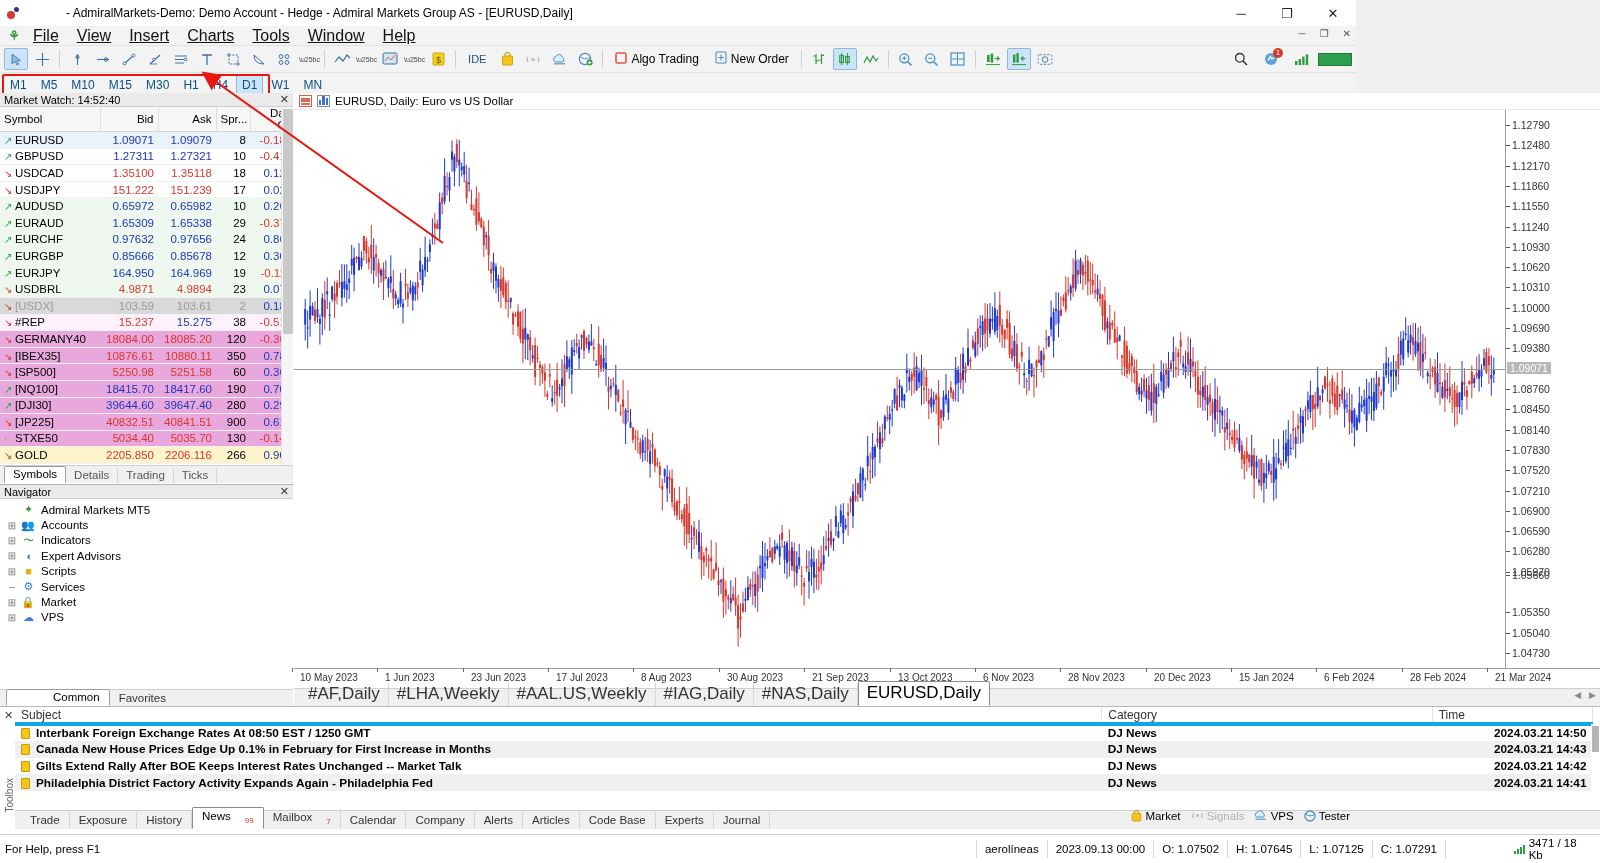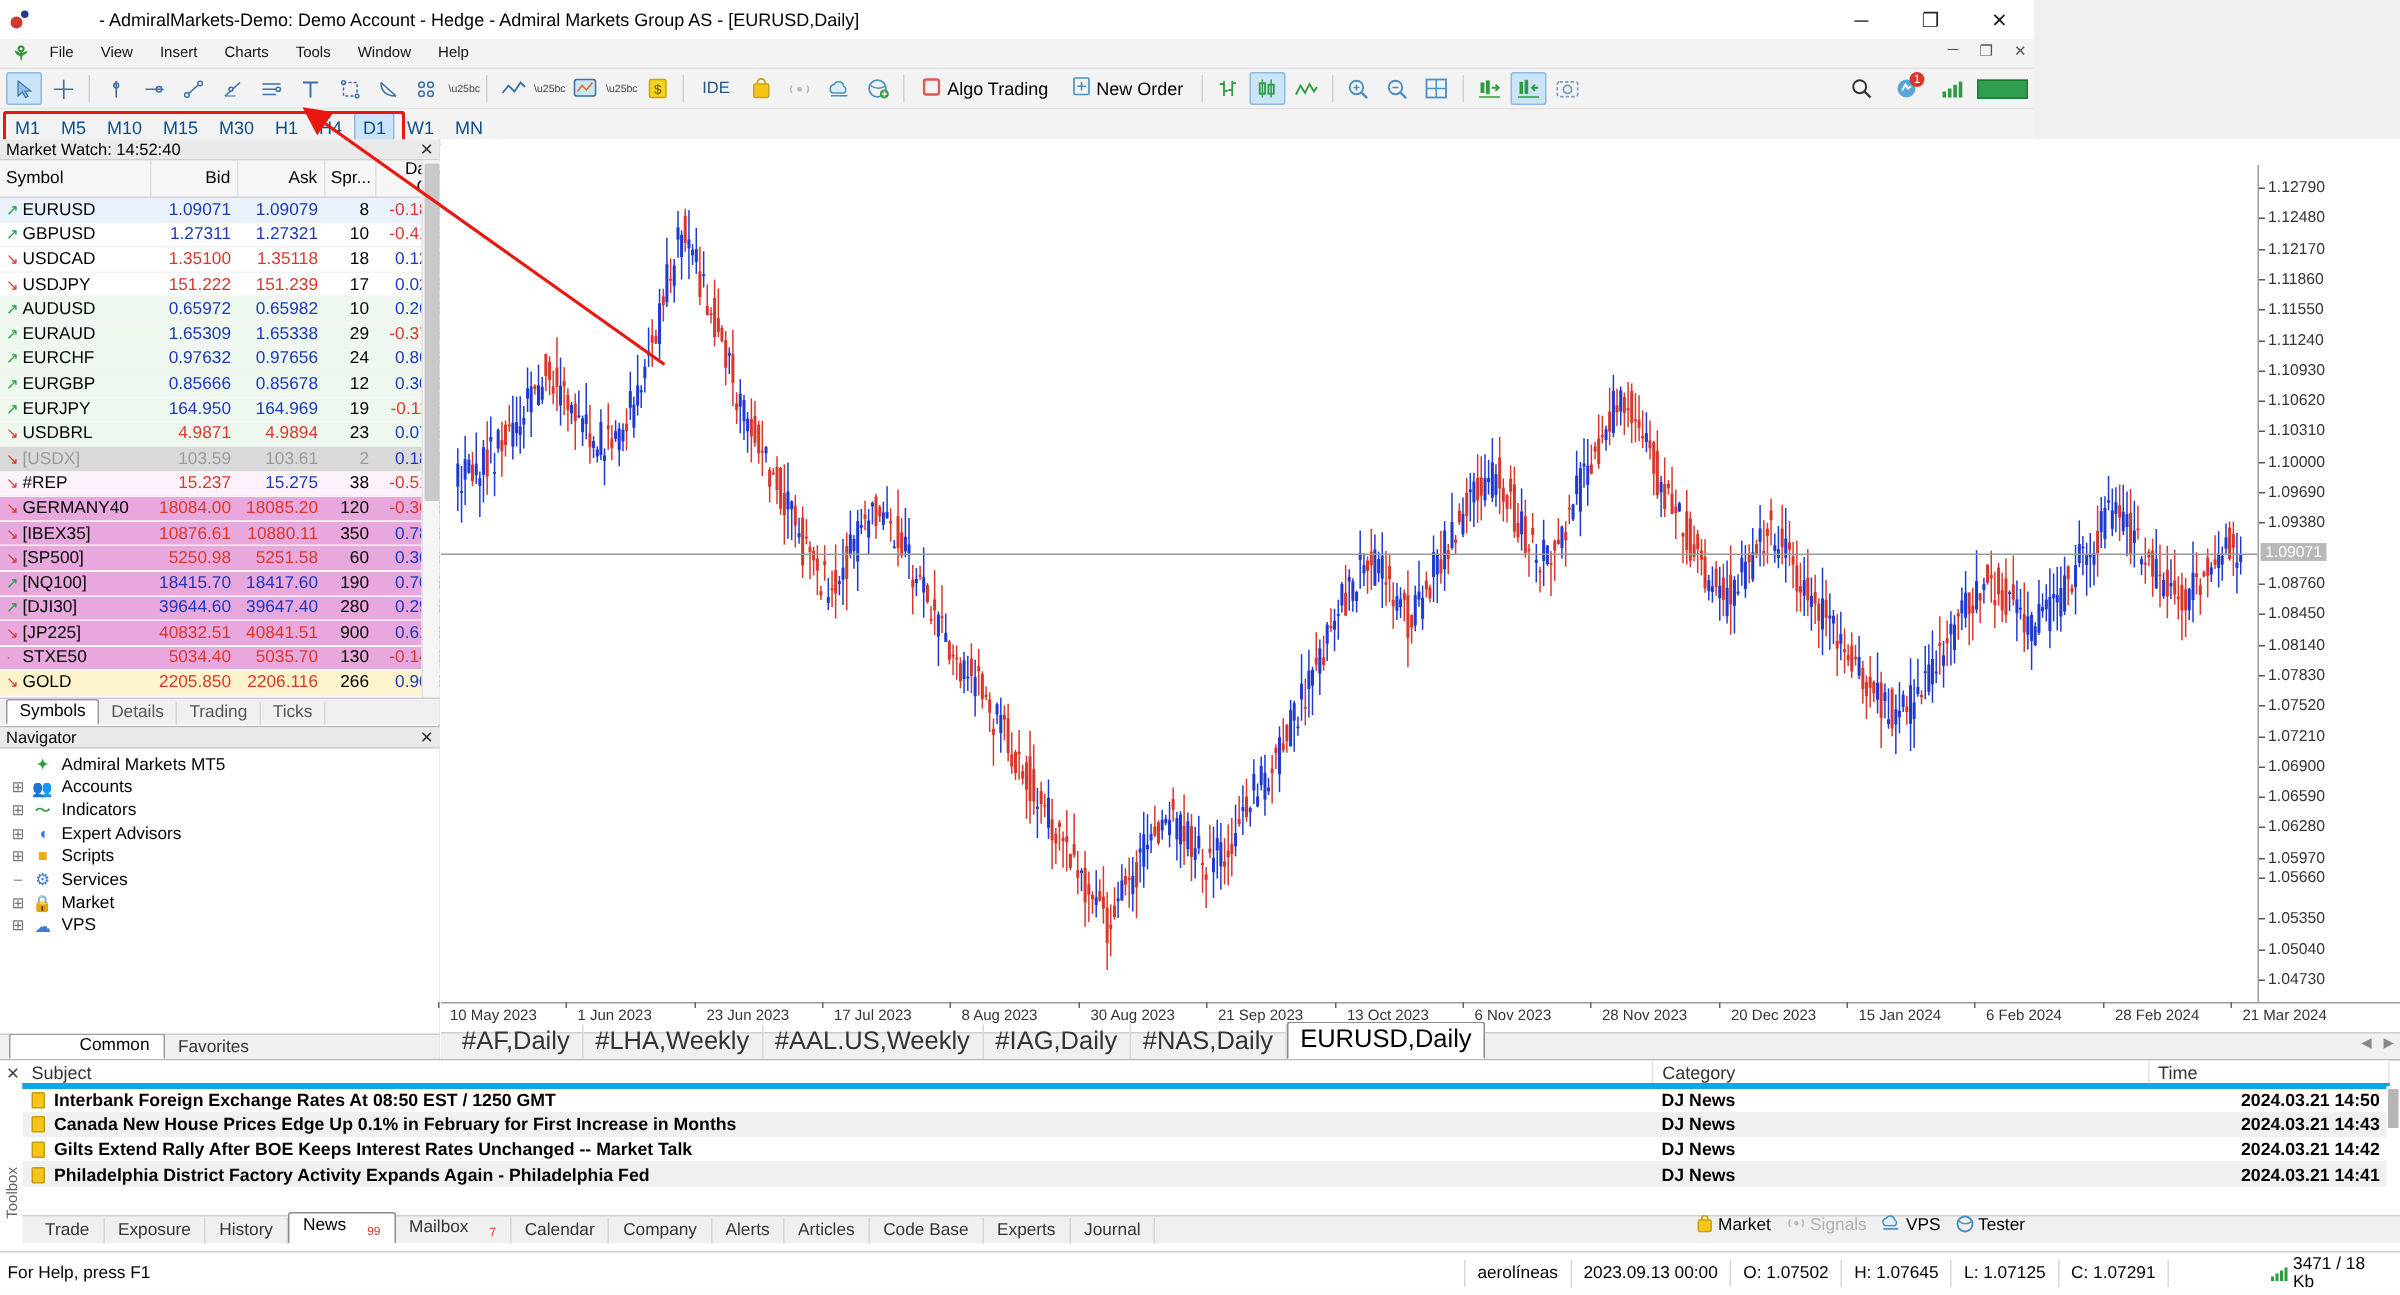--- a/index.html
+++ b/index.html
@@ -17,21 +17,21 @@
   .tb-icon { width:22px; height:22px; margin-left:4px; position:relative; }
   .tb-icon .dot1 { position:absolute; width:8px; height:8px; border-radius:50%; background:#d13b2f; left:3px; top:9px; }
   .tb-icon .dot2 { position:absolute; width:5px; height:5px; border-radius:50%; background:#1f3a93; left:10px; top:5px; }
   .tb-title { font-size:12px; color:#000; margin-left:40px; }
   .tb-btns { position:absolute; right:0; top:0; height:26px; display:flex; }
   .tb-btn { width:46px; height:26px; display:flex; align-items:center; justify-content:center; font-size:13px; color:#222; }
 
   
   .menubar { height:20px; background:#f3f3f3; display:flex; align-items:center; border-bottom:1px solid #e2e2e2; position:relative; }
   .menu-logo { width:20px; height:16px; margin-left:4px; display:flex; align-items:center; justify-content:center; color:#2e9b3f; font-size:13px; font-weight:bold; }
-  .menu-item { padding:2px 9px; font-size:10px; color:#111; cursor:default; }
+  .menu-item { padding:2px 9px; font-size:16px; color:#111; cursor:default;text-decoration:underline; }
   .menu-winbtns { position:absolute; right:2px; top:2px; display:flex; gap:8px; font-size:10px; color:#555; }
   .menu-winbtns span { padding:0 3px; }
 
   
   .toolbar { height:27px; background:#f3f3f3; display:flex; align-items:center; border-bottom:1px solid #e2e2e2; padding-left:3px; position:relative; }
   .tbtn { width:24px; height:22px; display:flex; align-items:center; justify-content:center; margin:0 1px; border:1px solid transparent; border-radius:2px; }
   .tbtn.active { background:#cce4f7; border-color:#8fb9d9; }
   .tsep { width:1px; height:18px; background:#d0d0d0; margin:0 4px; }
   .tlabelbtn { height:22px; display:flex; align-items:center; gap:4px; padding:0 6px; margin:0 1px; border:1px solid transparent; border-radius:2px; font-size:12px; }
   .caret { font-size:7px; color:#444; margin-left:1px; }
@@ -670,20 +670,33 @@
         </div>
       </div>
 
       <div class="bottom-tabs">
         <div class="bt active">Common</div>
         <div class="bt">Favorites</div>
       </div>
     </div>
 
     <div class="chartwrap">
+      <div class="chart-head">
+        <span class="ch-ic">
+            <i></i>
+            <i></i>
+            <i></i>
+          </span>
+        <span class="ch-ic2">
+            <i style="height:5px"></i>
+            <i style="height:9px"></i>
+            <i style="height:7px"></i>
+          </span>
+        <span class="chart-title">EURUSD, Daily:  Euro vs US Dollar</span>
+      </div>
 
       <div class="plot">
         <svg id="candles" width="1211" height="558">
             <line x1="11.2" y1="188.9" x2="11.2" y2="230.6" stroke="#1f3ad0" stroke-width="1"></line>
             <rect x="10.2" y="199.0" width="2.0" height="15.5" fill="#1f3ad0"></rect>
             <line x1="13.7" y1="200.6" x2="13.7" y2="238.5" stroke="#1f3ad0" stroke-width="1"></line>
             <rect x="12.7" y="217.4" width="2.0" height="1.2" fill="#1f3ad0"></rect>
             <line x1="16.1" y1="180.5" x2="16.1" y2="226.7" stroke="#1f3ad0" stroke-width="1"></line>
             <rect x="15.1" y="196.1" width="2.0" height="13.6" fill="#1f3ad0"></rect>
             <line x1="18.6" y1="192.6" x2="18.6" y2="205.9" stroke="#1f3ad0" stroke-width="1"></line>
@@ -1675,21 +1688,21 @@
             <div class="ptick" style="top: 273px;"><span>1.08760</span></div>
             <div class="ptick" style="top: 293.308px;"><span>1.08450</span></div>
             <div class="ptick" style="top: 313.615px;"><span>1.08140</span></div>
             <div class="ptick" style="top: 333.923px;"><span>1.07830</span></div>
             <div class="ptick" style="top: 354.231px;"><span>1.07520</span></div>
             <div class="ptick" style="top: 374.538px;"><span>1.07210</span></div>
             <div class="ptick" style="top: 394.846px;"><span>1.06900</span></div>
             <div class="ptick" style="top: 415.154px;"><span>1.06590</span></div>
             <div class="ptick" style="top: 435.462px;"><span>1.06280</span></div>
             <div class="ptick" style="top: 455.769px;"><span>1.05970</span></div>
-            <div class="ptick" style="top: 469px;"><span>1.05660</span></div>
+            <div class="ptick" style="top: 459px;"><span>1.05660</span></div>
             <div class="ptick" style="top: 496.385px;"><span>1.05350</span></div>
             <div class="ptick" style="top: 516.692px;"><span>1.05040</span></div>
             <div class="ptick" style="top: 537px;"><span>1.04730</span></div>
           </div>
         <div class="plabel-cur" id="plabel-cur" style="top: 251.627px;">1.09071</div>
       </div>
 
       <div class="taxis">
         <div id="tticks">
             <div class="ttick" style="left: 6px;">10 May 2023</div>

